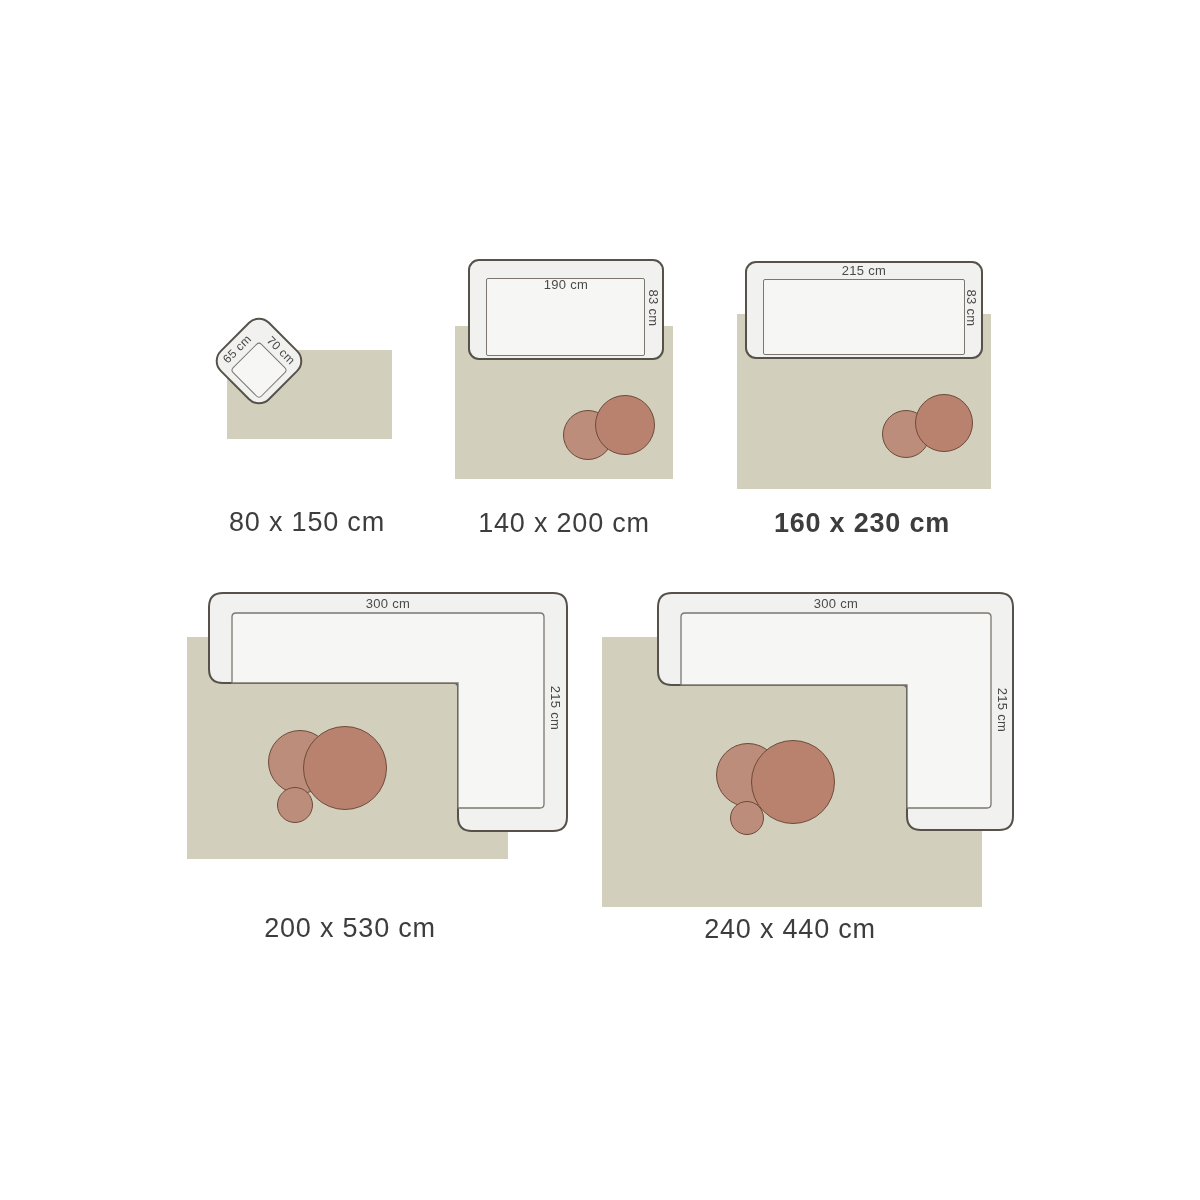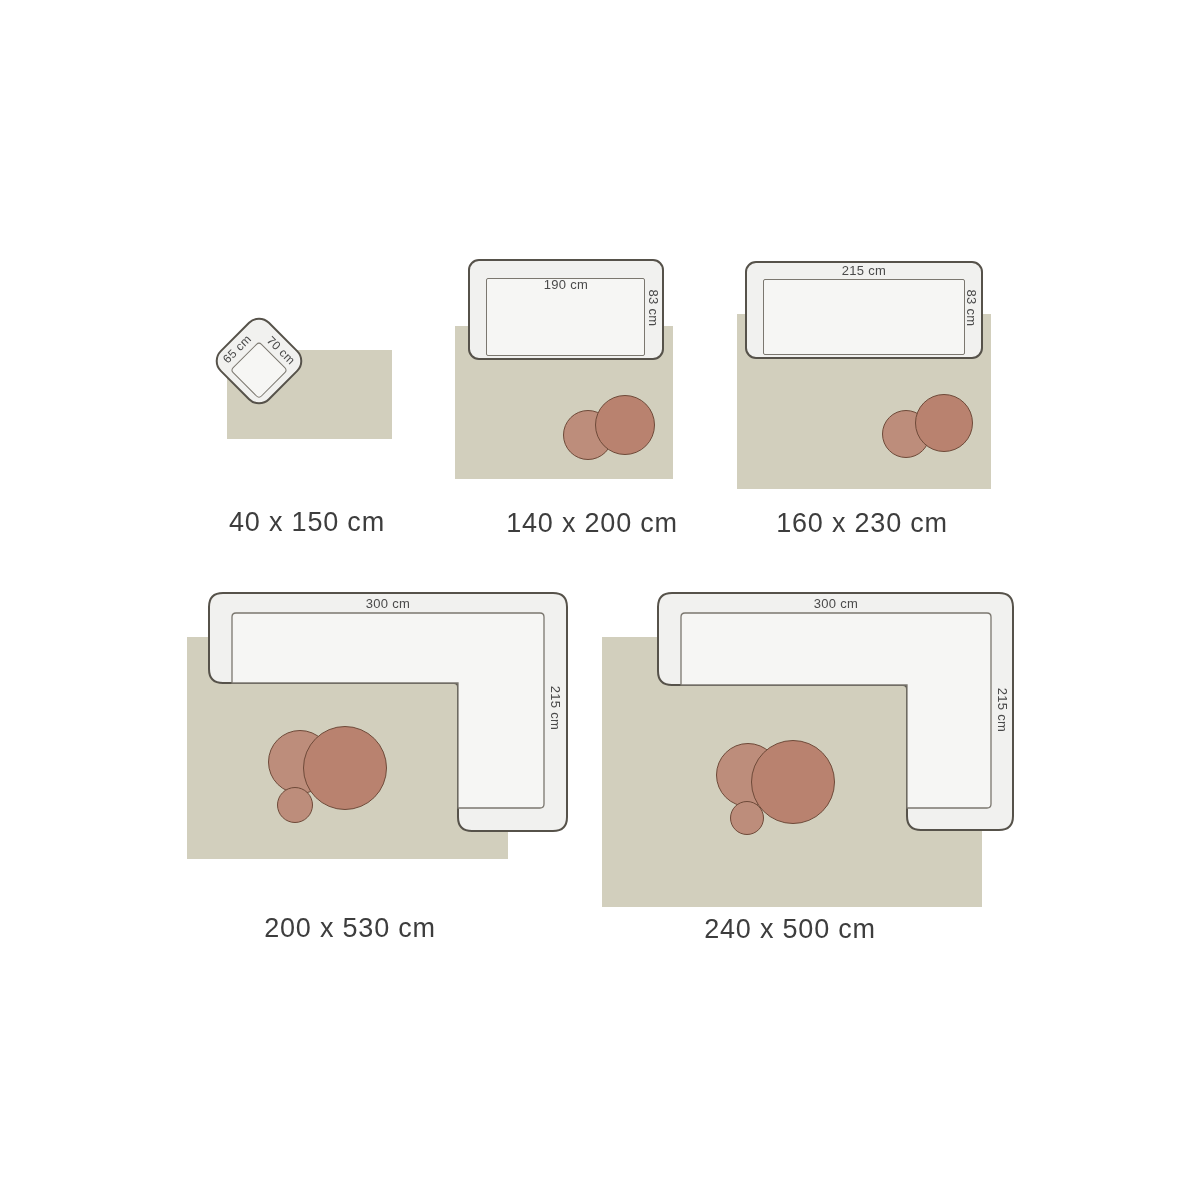--- a/index.html
+++ b/index.html
@@ -78,51 +78,51 @@
 
   <div class="diagram">
     <div class="rug" style="left:227px; top:350px; width:165px; height:89px;"></div>
 
     <div class="furniture armchair" style="left:224px; top:326px; width:70px; height:70px;">
       <div class="seat" style="left:6px; top:19px; right:19px; bottom:6px;"></div>
       <div class="dim-label chair" style="left:26px; top:9px;">65 cm</div>
       <div class="dim-label chair v" style="left:56px; top:41px;">70 cm</div>
     </div>
 
-    <div class="size-label" style="left:307px; top:522px;">40 x 150 cm</div>
+    <div class="size-label" style="left:307px; top:522px;">80 x 150 cm</div>
   </div>
 
   <div class="diagram">
     <div class="rug" style="left:455px; top:326px; width:218px; height:153px;"></div>
 
     <div class="furniture" style="left:468px; top:259px; width:196px; height:101px;">
       <div class="seat" style="left:16px; top:17px; right:17px; bottom:2px;"></div>
     </div>
     <div class="dim-label" style="left:566px; top:284px;">190 cm</div>
     <div class="dim-label v" style="left:653px; top:308px;">83 cm</div>
 
     <div class="table-circle table-light" style="left:563px; top:410px; width:50px; height:50px;"></div>
     <div class="table-circle table-dark" style="left:595px; top:395px; width:60px; height:60px;"></div>
 
-    <div class="size-label" style="left:564px; top:523px;margin-left:28px;">140 x 200 cm</div>
+    <div class="size-label" style="left:564px; top:523px;">140 x 200 cm</div>
   </div>
 
   <div class="diagram">
     <div class="rug" style="left:737px; top:314px; width:254px; height:175px;"></div>
 
     <div class="furniture" style="left:745px; top:261px; width:238px; height:98px;">
       <div class="seat" style="left:16px; top:16px; right:16px; bottom:2px;"></div>
     </div>
     <div class="dim-label" style="left:864px; top:270px;">215 cm</div>
     <div class="dim-label v" style="left:971px; top:308px;">83 cm</div>
 
     <div class="table-circle table-light" style="left:882px; top:410px; width:48px; height:48px;"></div>
     <div class="table-circle table-dark" style="left:915px; top:394px; width:58px; height:58px;"></div>
 
-    <div class="size-label" style="left:862px; top:523px;">160 x 230 cm</div>
+    <div class="size-label" style="left:862px; top:523px;font-weight:bold;">160 x 230 cm</div>
   </div>
 
   <div class="diagram">
     <div class="rug" style="left:187px; top:637px; width:321px; height:222px;"></div>
 
     <svg class="corner-sofa-svg" style="left:209px; top:593px;" width="360" height="240" viewBox="0 0 360 240">
       <path d="M 14 0 H 344 Q 358 0 358 14 V 224 Q 358 238 344 238 H 263 Q 249 238 249 224 V 94 Q 249 90 245 90 H 14 Q 0 90 0 76 V 14 Q 0 0 14 0 Z" fill="#f1f1ef" stroke="#56524a" stroke-width="2"></path>
       <path d="M 23 90 V 24 Q 23 20 27 20 H 331 Q 335 20 335 24 V 211 Q 335 215 331 215 H 249 V 90 Z" fill="#f6f6f4" stroke="#7b776f" stroke-width="1.3"></path>
     </svg>
     <div class="dim-label" style="left:388px; top:603px;">300 cm</div>
@@ -142,16 +142,16 @@
       <path d="M 14 0 H 341 Q 355 0 355 14 V 223 Q 355 237 341 237 H 263 Q 249 237 249 223 V 96 Q 249 92 245 92 H 14 Q 0 92 0 78 V 14 Q 0 0 14 0 Z" fill="#f1f1ef" stroke="#56524a" stroke-width="2"></path>
       <path d="M 23 92 V 24 Q 23 20 27 20 H 329 Q 333 20 333 24 V 211 Q 333 215 329 215 H 249 V 92 Z" fill="#f6f6f4" stroke="#7b776f" stroke-width="1.3"></path>
     </svg>
     <div class="dim-label" style="left:836px; top:603px;">300 cm</div>
     <div class="dim-label v" style="left:1002px; top:710px;">215 cm</div>
 
     <div class="table-circle table-light" style="left:716px; top:743px; width:64px; height:64px;"></div>
     <div class="table-circle table-light" style="left:730px; top:801px; width:34px; height:34px;"></div>
     <div class="table-circle table-dark" style="left:751px; top:740px; width:84px; height:84px;"></div>
 
-    <div class="size-label" style="left:790px; top:929px;">240 x 500 cm</div>
+    <div class="size-label" style="left:790px; top:929px;">240 x 440 cm</div>
   </div>
 
 </div>
 
 </body></html>

